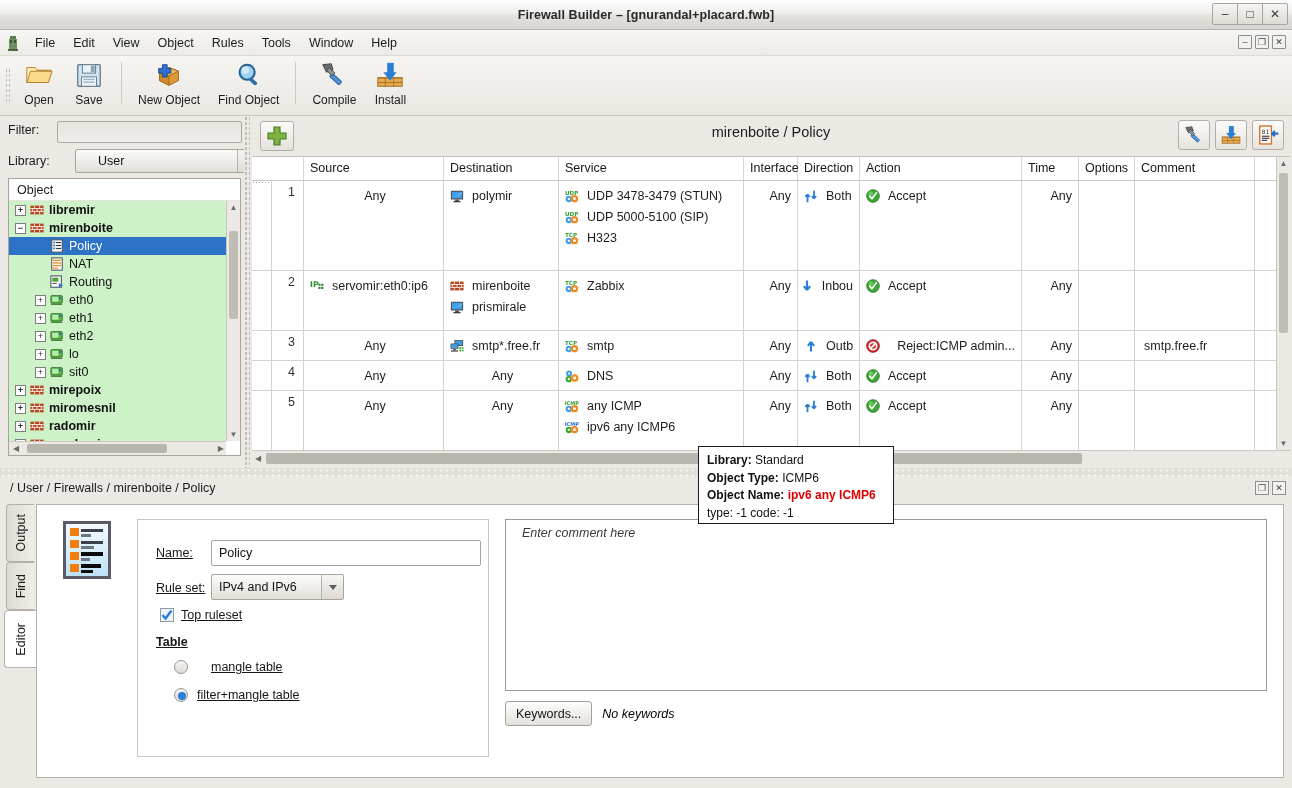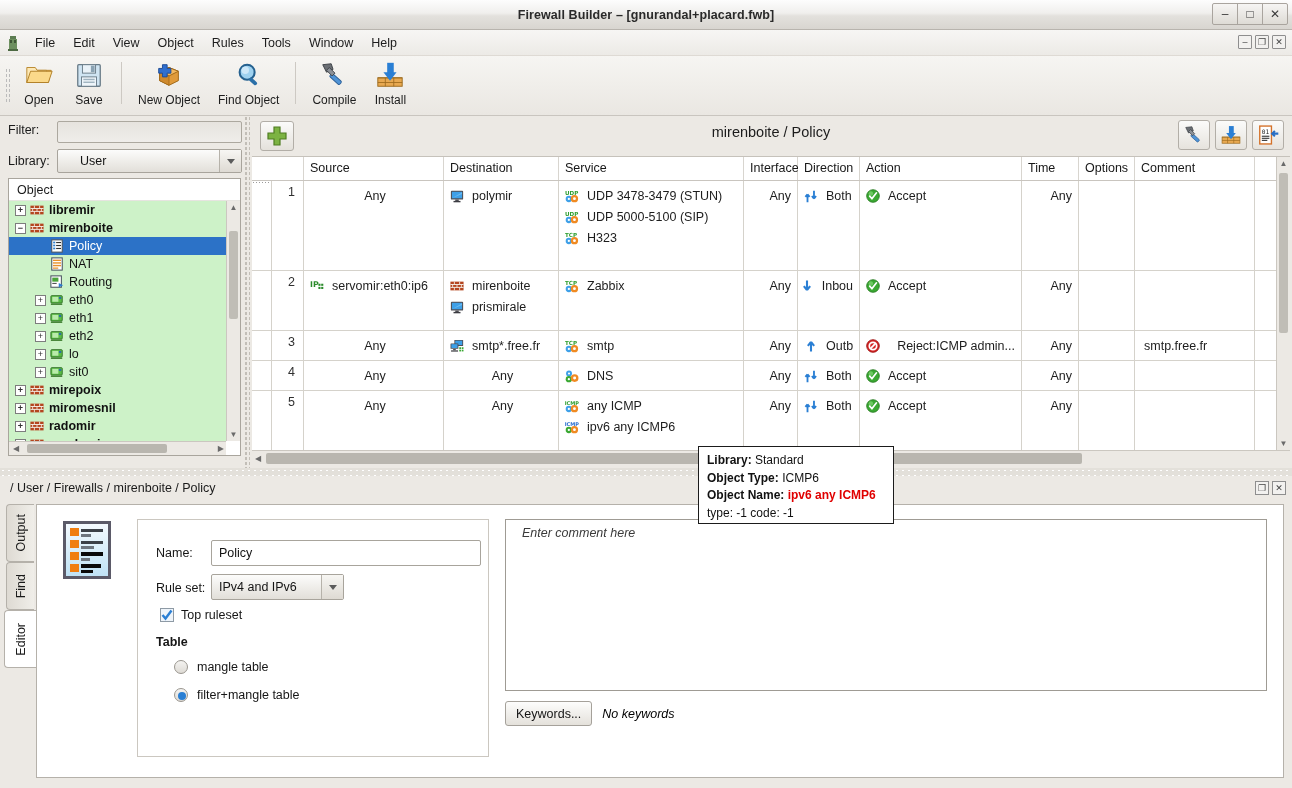--- a/index.html
+++ b/index.html
@@ -194,21 +194,21 @@
   .editorpane{
     position:absolute; left:36px; top:28px; right:8px; bottom:10px;
     background:#fff; border:1px solid #b5b1aa;
   }
   .bigicon{ position:absolute; left:24px; top:14px; width:52px; height:62px; }
   .formbox{
     position:absolute; left:100px; top:14px; width:352px; bottom:20px;
     border:1px solid #cbc7c0; background:#fff;
   }
   .formrow{ position:absolute; display:flex; align-items:center; }
-  .lab{ font-size:12.5px; color:#161616; }
+  .lab{ font-size:12.5px; color:#161616;text-decoration:underline; }
   .textfield{
     height:26px; border:1px solid #a8a49c; border-radius:2px; background:#fff;
     font-size:12.5px; color:#111; padding:0 7px; line-height:24px;
   }
   .radio{ width:14px; height:14px; border-radius:50%; border:1px solid #9a968f;
      background:linear-gradient(to bottom,#f4f3f1,#dedbd5); position:relative; flex:0 0 auto; }
   .radio.on::after{ content:""; position:absolute; left:3px; top:3px; width:8px; height:8px;
      border-radius:50%; background:#2a7fd4; }
   .chk{ width:14px; height:14px; position:relative; flex:0 0 auto; }
 
@@ -326,21 +326,21 @@
   </div>
 
   <div class="leftpanel">
     <div class="frow" style="left:8px; top:7px;">
       <div class="flabel">Filter:</div>
     </div>
     <input class="finput" style="position: absolute; left: 57px; top: 5px; width: 185px;" value="">
     <div class="frow" style="left:8px; top:38px;">
       <div class="flabel">Library:</div>
     </div>
-    <div class="combo" style="position:absolute; left:57px; top:33px; width:185px;padding-left:22px;">
+    <div class="combo" style="position:absolute; left:75px; top:33px; width:185px;padding-left:22px;">
       <span>User</span>
       <span class="arrowbox">
           <i class="chev"></i>
         </span>
     </div>
 
     <div class="tree">
       <div class="treehead">Object</div>
       <div class="treebody" id="tree-body">
           <div class="tnode bold">
@@ -1051,21 +1051,21 @@
             <rect x="0.5" y="0.5" width="13" height="13" fill="#eef4fa" stroke="#8e9aa5"></rect>
             <path d="M2.5 7 L5.5 10.5 L11.5 2.5" stroke="#2a7fd4" stroke-width="2.4" fill="none"></path>
           </svg>
           <span class="lab">Top ruleset</span>
         </div>
 
         <div class="formrow" style="left:18px; top:115px;">
           <span class="lab" style="font-weight:bold;">Table</span>
         </div>
 
-        <div class="formrow" style="left:36px; top:140px; gap:9px;">
+        <div class="formrow" style="left:36px; top:140px; gap:23px;">
           <span class="radio"></span>
           <span class="lab">mangle table</span>
         </div>
         <div class="formrow" style="left:36px; top:168px; gap:9px;">
           <span class="radio on"></span>
           <span class="lab">filter+mangle table</span>
         </div>
       </div>
 
       <div class="commentbox">

